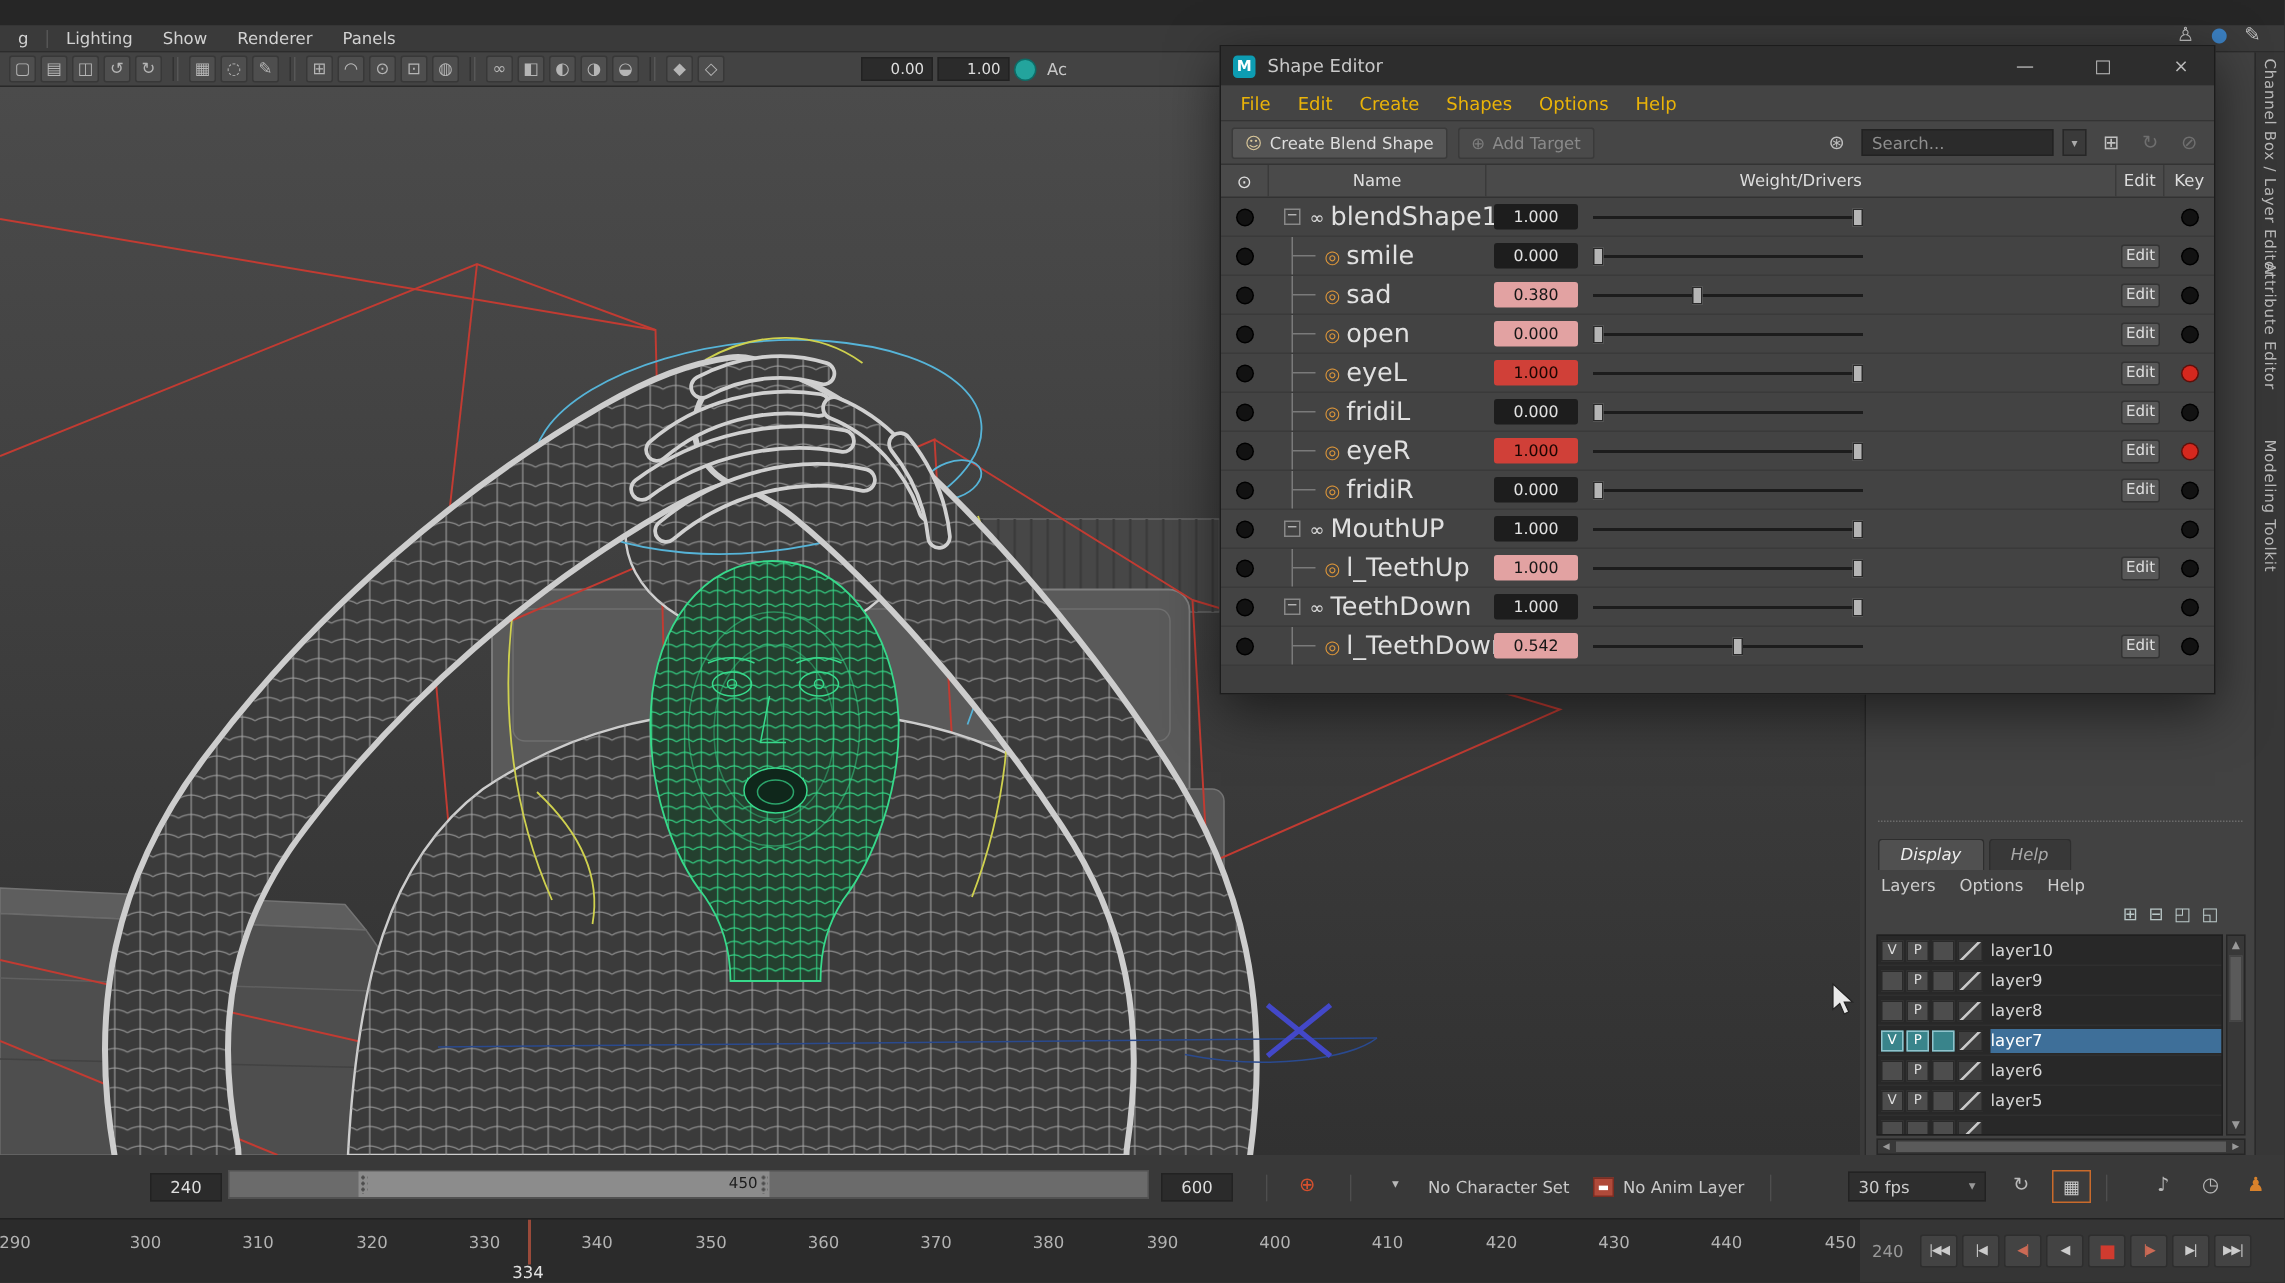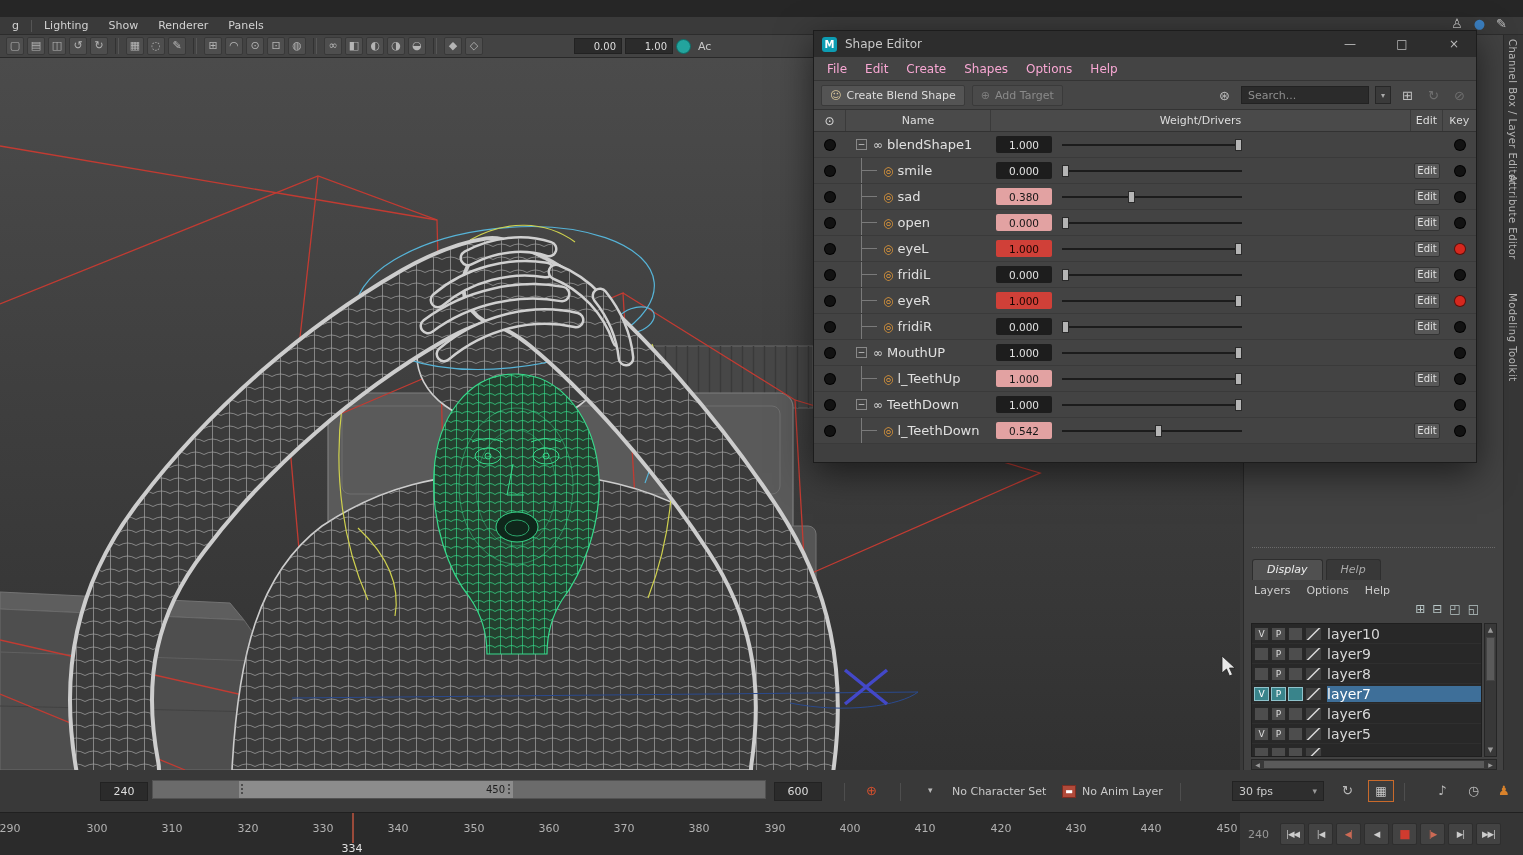--- a/index.html
+++ b/index.html
@@ -48,21 +48,21 @@
   .layer-menu { position:absolute; top:549px; left:10px; display:flex; gap:16px; font-size:11px; color:#ccc; }
   .layer-icons { position:absolute; top:567px; right:24px; display:flex; gap:7px; }
   .layer-icons span { font-size:12px; color:#b8c6c6; }
   .layers-list { position:absolute; top:588px; left:7px; width:231px; height:134px; background:#282828;
                  border:1px solid #1f1f1f; overflow:hidden; }
   .lrow { height:20px; display:flex; align-items:center; gap:2px; padding-left:2px; border-bottom:1px solid #2f2f2f; }
   .lbox { width:15px; height:14px; background:#4d4d4d; border:1px solid #292929; font-size:9px; color:#ddd;
           text-align:center; line-height:12px; flex:none; }
   .lswatch { width:17px; height:14px; flex:none; border:1px solid #292929;
              background:linear-gradient(135deg, transparent 44%, #c9c9c9 47%, #c9c9c9 53%, transparent 56%), #3f3f3f; }
-  .lname { margin-left:3px; font-size:14px; color:#d6d6d6; flex:1; height:16px; line-height:16px; }
+  .lname { margin-left:3px; font-size:11px; color:#d6d6d6; flex:1; height:16px; line-height:16px; }
   .lrow.selected .lname { background:#3e6f99; color:#fff; }
   .lrow.selected .lbox { background:#39848b; color:#fff; border-color:#8fc3cc; }
   .vscroll { position:absolute; top:588px; left:240px; width:13px; height:134px; background:#383838; border:1px solid #262626; }
   .vscroll .arr { height:12px; font-size:7px; color:#999; text-align:center; line-height:12px; }
   .vscroll .arr.bot { position:absolute; bottom:0; left:0; right:0; }
   .vscroll .thumb { position:absolute; top:13px; left:1px; right:1px; height:44px; background:#5a5a5a; border:1px solid #444; }
   .hscroll { position:absolute; top:724px; left:7px; width:246px; height:11px; background:#383838; border:1px solid #262626; }
   .hscroll .arr { position:absolute; top:0; width:11px; height:9px; font-size:6px; color:#999; text-align:center; line-height:9px; }
   .hscroll .arr.left { left:0; } .hscroll .arr.right { right:0; }
   .hscroll .thumb { position:absolute; left:12px; right:12px; top:1px; height:7px; background:#5a5a5a; }
@@ -105,21 +105,21 @@
 
   
   .shape-editor { position:absolute; left:813px; top:30px; width:664px; height:433px; background:#3f3f3f;
                   border:1px solid #1c1c1c; box-shadow:0 10px 34px rgba(0,0,0,0.55); z-index:10; }
   .se-titlebar { height:26px; background:#2d2d2d; display:flex; align-items:center; padding-left:8px; gap:8px; }
   .maya-icon { width:15px; height:15px; border-radius:3px; background:#0d9cb2; color:#fff; font-size:10px;
                font-weight:bold; text-align:center; line-height:15px; flex:none; }
   .se-title { flex:1; color:#c9c9c9; font-size:12px; }
   .winbtn { width:44px; height:26px; display:flex; align-items:center; justify-content:center; color:#bbb; font-size:12px; }
   .se-menubar { height:24px; background:#444; border-bottom:1px solid #343434; display:flex; align-items:center; padding-left:4px; }
-  .se-menu-item { padding:0 9px; font-size:12px; color:#f9a8d4; }
+  .se-menu-item { padding:0 9px; font-size:12px; color:#eab308; }
   .se-toolbar { height:29px; background:#464646; border-bottom:1px solid #333; display:flex; align-items:center;
                 padding:0 7px; gap:7px; }
   .se-btn { height:21px; background:#545454; border:1px solid #3a3a3a; border-radius:2px; display:flex;
             align-items:center; gap:5px; padding:0 8px; font-size:11px; color:#ddd; }
   .se-btn.disabled { color:#8a8a8a; background:#4a4a4a; }
   .se-btn .bicon { font-size:11px; color:#d9c79a; }
   .se-btn.disabled .bicon { color:#7d7d7d; }
   .se-spacer { flex:1; }
   .se-icon { width:19px; height:19px; display:flex; align-items:center; justify-content:center; color:#c0c0c0; font-size:13px; }
   .se-icon.dim { color:#6f6f6f; }
@@ -127,36 +127,36 @@
                display:flex; align-items:center; padding:0 6px; font-size:11px; }
   .se-search-caret { width:16px; height:18px; background:#3a3a3a; border:1px solid #272727; margin-left:-1px;
                      display:flex; align-items:center; justify-content:center; font-size:8px; color:#aaa; }
   .se-header { height:22px; background:#4a4a4a; border-bottom:1px solid #323232; display:flex; align-items:stretch;
                font-size:11px; color:#ddd; }
   .hc { display:flex; align-items:center; justify-content:center; }
   .hc-vis { width:32px; border-right:1px solid #3a3a3a; font-size:12px; }
   .hc-name { width:145px; border-right:1px solid #3a3a3a; }
   .hc-weight { width:420px; border-right:1px solid #3a3a3a; }
   .hc-edit { width:32px; border-right:1px solid #3a3a3a; }
-  .hc-key { width:33px;font-family:Liberation Mono, monospace; }
+  .hc-key { width:33px; }
   .se-row { height:26px; display:flex; align-items:center; background:#434343; border-bottom:1px solid #3a3a3a; }
   .cell-vis { width:32px; display:flex; align-items:center; justify-content:center; align-self:stretch; }
   .cell-name { width:145px; display:flex; align-items:center; align-self:stretch; overflow:visible; }
   .cell-weight { width:420px; display:flex; align-items:center; padding-left:5px; }
   .cell-edit { width:32px; display:flex; align-items:center; justify-content:center; }
   .cell-key { width:33px; display:flex; align-items:center; justify-content:center; }
   .vis-dot, .key-dot { width:10px; height:10px; border-radius:50%; background:#121212; box-shadow:0 0 0 1px #000; }
   .key-dot.red { background:#d6281e; box-shadow:0 0 0 1px #5e0f0a; }
   .expander { width:11px; height:11px; border:1px solid #888; font-size:9px; line-height:9px; text-align:center;
               color:#ccc; margin-left:10px; flex:none; }
   .grp-icon { margin:0 4px 0 6px; color:#d8d8d8; font-size:12px; }
   .tree { width:22px; align-self:stretch; margin-left:15px; border-left:1px solid #7a7a7a; position:relative; flex:none; }
   .tree::after { content:''; position:absolute; top:12px; left:0; width:15px; border-top:1px solid #7a7a7a; }
   .tgt-icon { color:#e0983a; font-size:12px; margin:0 4px 0 0; }
-  .row-label { font-size:13px; color:#e0e0e0; }
+  .row-label { font-size:17px; color:#e0e0e0; }
   .val { width:56px; height:17px; border-radius:2px; display:flex; align-items:center; justify-content:center;
          font-size:10.5px; flex:none; }
   .val-plain { background:#1d1d1d; color:#e2e2e2; }
   .val-pink { background:#e2a2a2; color:#161616; }
   .val-red { background:#d04038; color:#1c0502; }
   .slider { position:relative; width:180px; height:14px; margin-left:10px; flex:none; }
   .slider::before { content:''; position:absolute; left:0; right:0; top:6px; height:2px; background:#1c1c1c; }
   .handle { position:absolute; top:1px; width:7px; height:12px; background:#b5b5b5; border:1px solid #2a2a2a; }
   .edit-btn { width:26px; height:16px; background:#585858; border:1px solid #333; border-radius:2px; font-size:10px;
               color:#e0e0e0; display:flex; align-items:center; justify-content:center; }

